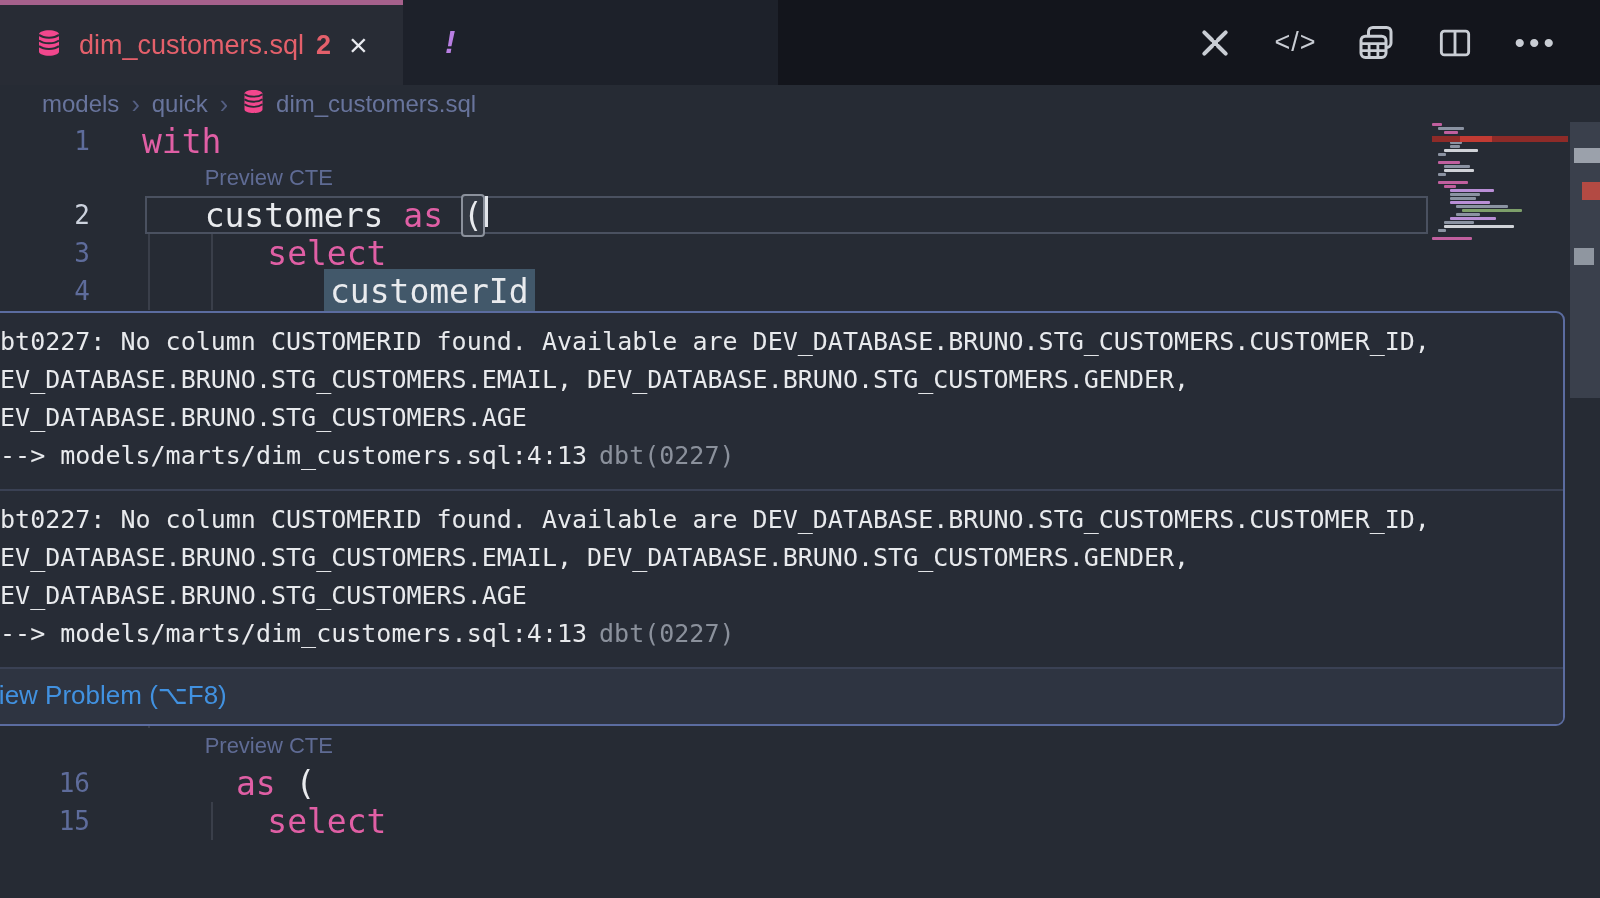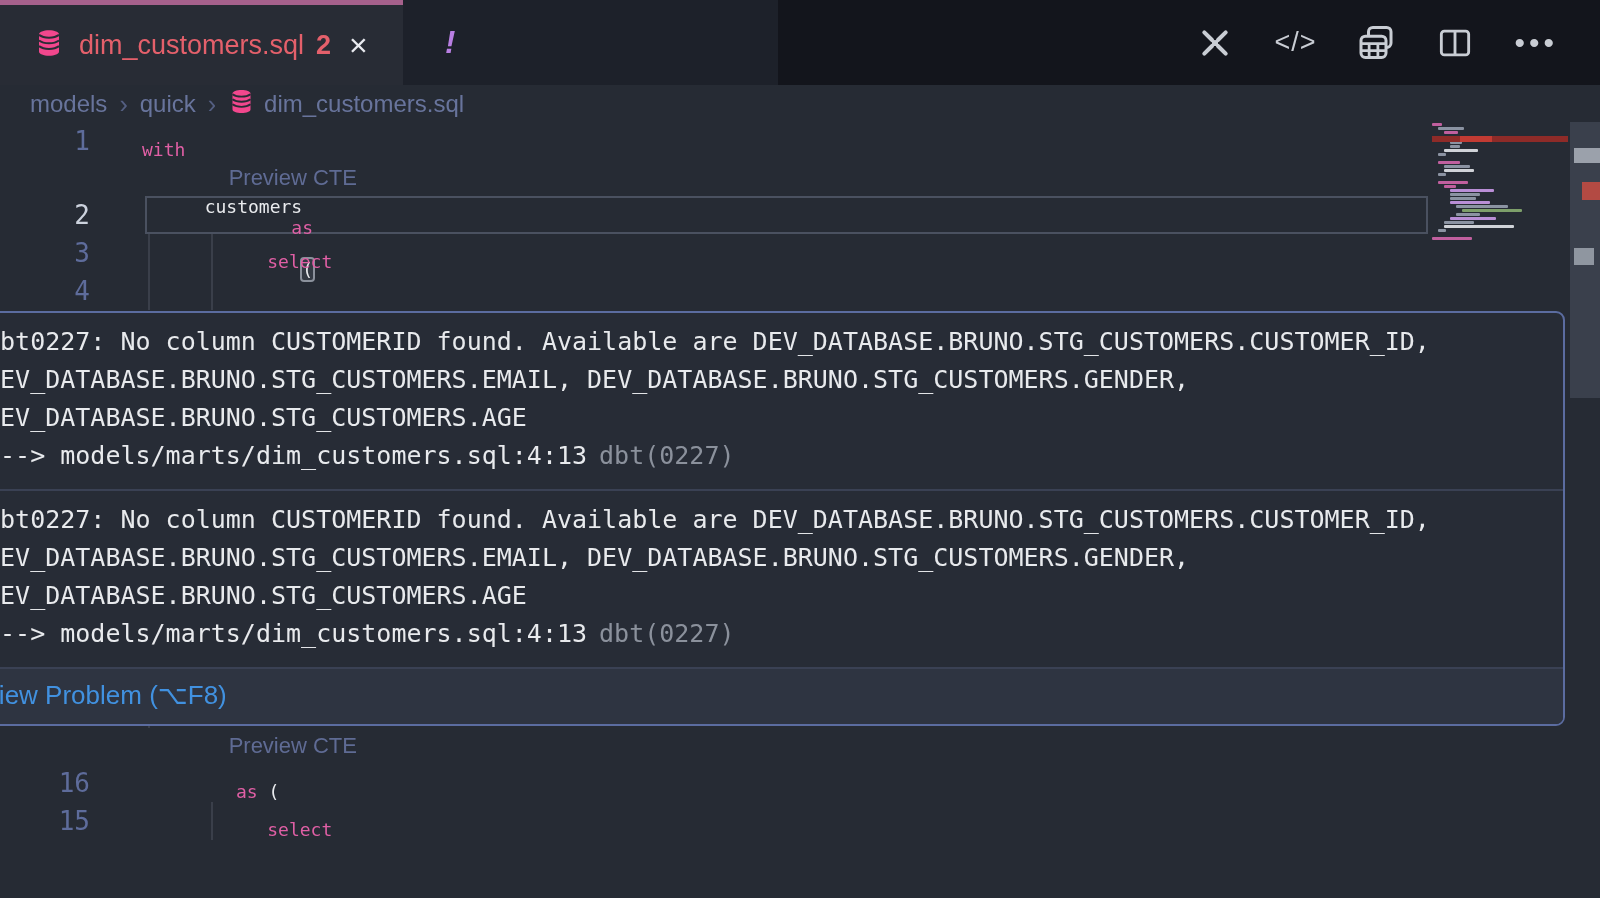--- a/index.html
+++ b/index.html
@@ -18,34 +18,34 @@
   .tab-badge{color:#e4606b;font-size:27px;font-weight:bold;margin-left:12px;}
   .tab-close{color:#e9ebf0;font-size:32px;margin-left:18px;line-height:1;cursor:pointer;}
   .tab.inactive .tab-label{color:#68779f;font-style:italic;}
   .excl{color:#b97fe3;font-size:31px;font-weight:bold;font-style:italic;}
   .tab-actions{margin-left:auto;display:flex;align-items:center;gap:40px;padding-right:42px;color:#c9cdd4;}
   .action-btn{display:flex;align-items:center;justify-content:center;cursor:pointer;}
   .code-glyph{font-size:27px;letter-spacing:1px;color:#c9cdd4;}
   .more-glyph{font-size:30px;letter-spacing:4px;color:#c9cdd4;}
   
   .breadcrumb{position:absolute;top:85px;left:0;width:1600px;height:38px;display:flex;align-items:center;
-    padding-left:30px;box-sizing:border-box;color:#68749c;font-size:24px;gap:12px;}
+    padding-left:42px;box-sizing:border-box;color:#68749c;font-size:24px;gap:12px;}
   .crumb{cursor:pointer;}
   .crumb-sep{color:#545f82;font-size:25px;}
   .crumb-file{display:flex;align-items:center;gap:9px;}
   
   #code-top{position:absolute;top:122px;left:0;width:1600px;}
   #code-bottom{position:absolute;top:690px;left:0;width:1600px;}
   .row{position:relative;height:38px;}
-  .row.lens-row{height:36px;margin-left:24px;}
+  .row.lens-row{height:36px;}
   .gutter{position:absolute;left:0;top:0;width:90px;height:100%;display:flex;align-items:center;justify-content:flex-end;
     font-family:"DejaVu Sans Mono",monospace;font-size:26px;color:#5e6c9b;}
   .row.current .gutter{color:#ccd2dd;}
-  .codeline{position:absolute;left:142px;top:0;height:100%;display:flex;align-items:flex-end;
-    font-family:"DejaVu Sans Mono",monospace;font-size:18px;color:#e9ebee;white-space:pre;}
+  .codeline{position:absolute;left:142px;top:0;height:100%;display:flex;align-items:flex-start;
+    font-family:"DejaVu Sans Mono",monospace;font-size:33px;color:#e9ebee;white-space:pre;}
   .tok.kw{color:#e05fa5;}
   .tok.err{position:relative;background:#42586a;padding:3px 6px;margin:-3px -6px;}
   .tok.bracket{outline:2px solid #8b919c;background:#343a44;border-radius:2px;}
   .cursor-bar{display:inline-block;width:3px;height:31px;background:#e2e5ea;vertical-align:middle;margin-left:2px;}
   .squiggle{position:absolute;left:-4px;bottom:-7px;}
   .lens-label{position:absolute;top:0;height:100%;display:flex;align-items:center;
     font-size:22px;color:#5f6b94;cursor:pointer;}
   .current-box{position:absolute;left:145px;right:172px;top:0;bottom:0;border:2px solid #4a5160;box-sizing:border-box;}
   .guide{position:absolute;top:0;bottom:0;width:2px;background:#3a3f4a;}
   
@@ -131,32 +131,35 @@
     <div class="row">
       <div class="gutter">1</div>
       <div class="codeline" style="padding-left: 0px;"><span class="tok kw">with</span></div>
     </div>
     <div class="row lens-row">
       <span class="lens-label" style="left: 204.64px;">Preview CTE</span>
     </div>
     <div class="row current">
       <div class="current-box"></div>
       <div class="gutter">2</div>
-      <div class="codeline" style="padding-left: 62.64px; flex-direction: column;"><span class="tok plain">customers </span><span class="tok kw">as</span><span class="tok plain"> </span><span class="tok plain bracket">(</span><span class="cursor-bar"></span></div>
+      <div class="codeline" style="padding-left: 62.64px;"><span class="tok plain">customers </span><span class="tok kw">as</span><span class="tok plain"> </span><span class="tok plain bracket">(</span><span class="cursor-bar"></span></div>
     </div>
     <div class="row">
       <div class="guide" style="left: 148px;"></div>
       <div class="guide" style="left: 211px;"></div>
       <div class="gutter">3</div>
       <div class="codeline" style="padding-left: 125.28px;"><span class="tok kw">select</span></div>
     </div>
     <div class="row">
       <div class="guide" style="left: 148px;"></div>
       <div class="guide" style="left: 211px;"></div>
       <div class="gutter">4</div>
+      <div class="codeline" style="padding-left: 187.92px;"><span class="tok plain err">customerId<svg class="squiggle" width="167" height="9">
+            <path d="M0 5 q4 -7 8 0 q4 7 8 0 q4 -7 8 0 q4 7 8 0 q4 -7 8 0 q4 7 8 0 q4 -7 8 0 q4 7 8 0 q4 -7 8 0 q4 7 8 0 q4 -7 8 0 q4 7 8 0 q4 -7 8 0 q4 7 8 0 q4 -7 8 0 q4 7 8 0 q4 -7 8 0 q4 7 8 0 q4 -7 8 0 q4 7 8 0 q4 -7 8 0" stroke="#e5484d" stroke-width="2.6" fill="none"></path>
+          </svg></span></div>
     </div>
   </div>
 <div id="code-bottom">
     <div class="row">
       <div class="guide" style="left: 148px;"></div>
       <div class="gutter">14</div>
       <div class="codeline" style="padding-left: 78.3px;"><span class="tok plain">)</span></div>
     </div>
     <div class="row lens-row">
       <span class="lens-label" style="left: 204.64px;">Preview CTE</span>

